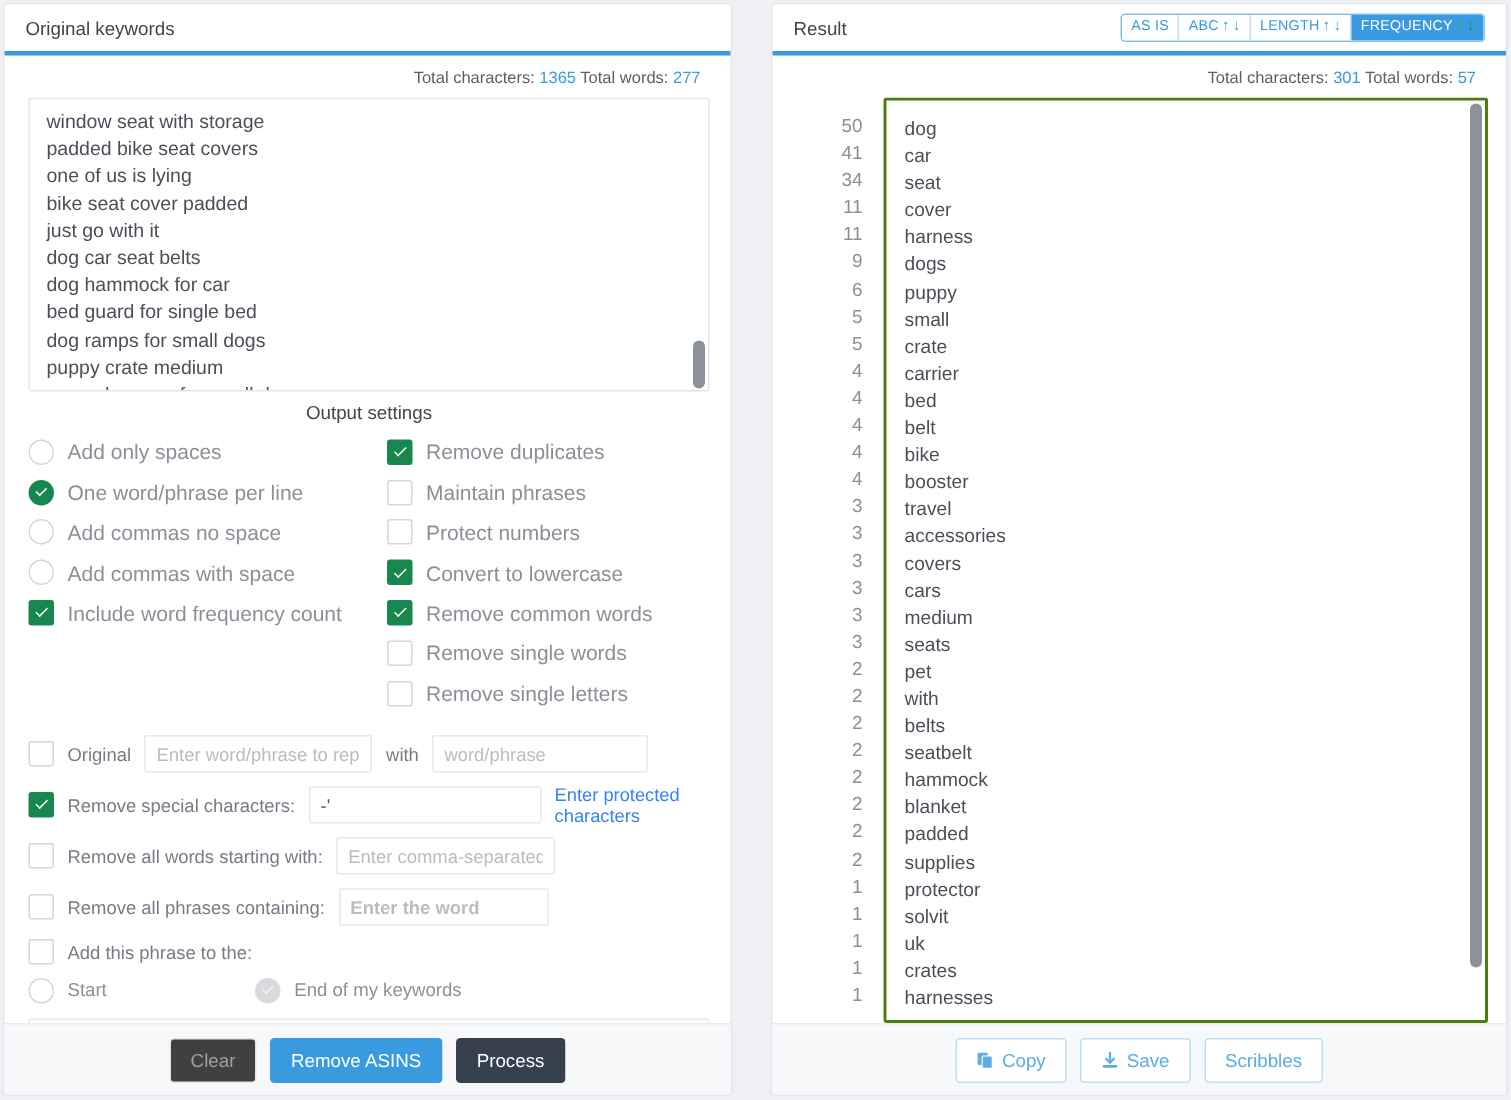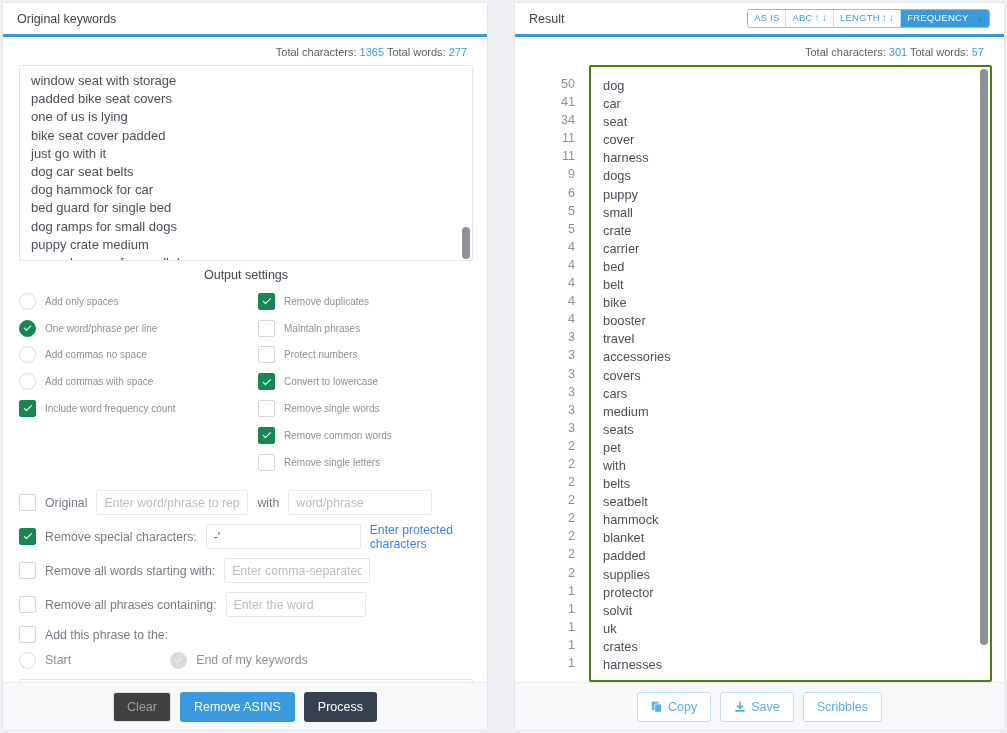--- a/index.html
+++ b/index.html
@@ -125,21 +125,21 @@
   
   .opt-cols { display: flex; flex: 0 0 auto; }
   .opt-col { width: 50%; }
   .opt-col.right { padding-left: 12px; }
   .opt-row {
     display: flex;
     align-items: center;
     height: 26.8px;
     gap: 9px;
   }
-  .opt-label { font-size: 10px; color: #8b9098; }
+  .opt-label { font-size: 14px; color: #8b9098; }
 
   
   .radio {
     width: 17px; height: 17px; border-radius: 50%;
     border: 1.6px solid #d3d7dc; background: #fff;
     flex: 0 0 auto; position: relative;
     cursor: pointer;
   }
   .radio.checked { background: #17874f; border-color: #17874f; }
   .radio.checked:after {
@@ -184,21 +184,21 @@
     padding: 0 7px;
     font-family: "Liberation Sans", sans-serif;
     outline: none;
     background: #fff;
   }
   .tin::placeholder { color: #b9bdc3; }
   .tin.w-replace { width: 152px; }
   .tin.w-with    { width: 144px; }
   .tin.w-special { width: 155px; }
   .tin.w-prefix  { width: 146px; }
-  .tin.w-contain { width: 140px; }
+  .tin.w-contain { width: 140px; font-weight: bold; }
   .tin.w-full    { width: 100%; height: 27px; }
   .ghost-lbl { font-size: 12.2px; color: #3b82f6; }
 
   .startrow { display: flex; align-items: center; height: 25px; }
   .startrow .seg { display: flex; align-items: center; gap: 9px; }
   .startrow .seg.second { margin-left: 99px; }
   .startrow .lab { font-size: 12.4px; color: #8b9098; }
   .phrase-wrap { margin-top: 6px; }
 
   
@@ -339,26 +339,26 @@
             </div>
             <div class="opt-row">
               <span class="cbox"></span>
               <span class="opt-label">Protect numbers</span>
             </div>
             <div class="opt-row">
               <span class="cbox checked"></span>
               <span class="opt-label">Convert to lowercase</span>
             </div>
             <div class="opt-row">
+              <span class="cbox checked"></span>
+              <span class="opt-label">Remove common words</span>
+            </div>
+            <div class="opt-row">
               <span class="cbox"></span>
               <span class="opt-label">Remove single words</span>
-            </div>
-            <div class="opt-row">
-              <span class="cbox checked"></span>
-              <span class="opt-label">Remove common words</span>
             </div>
             <div class="opt-row">
               <span class="cbox"></span>
               <span class="opt-label">Remove single letters</span>
             </div>
           </div>
       </div>
 
       <div class="field-rows">
 

